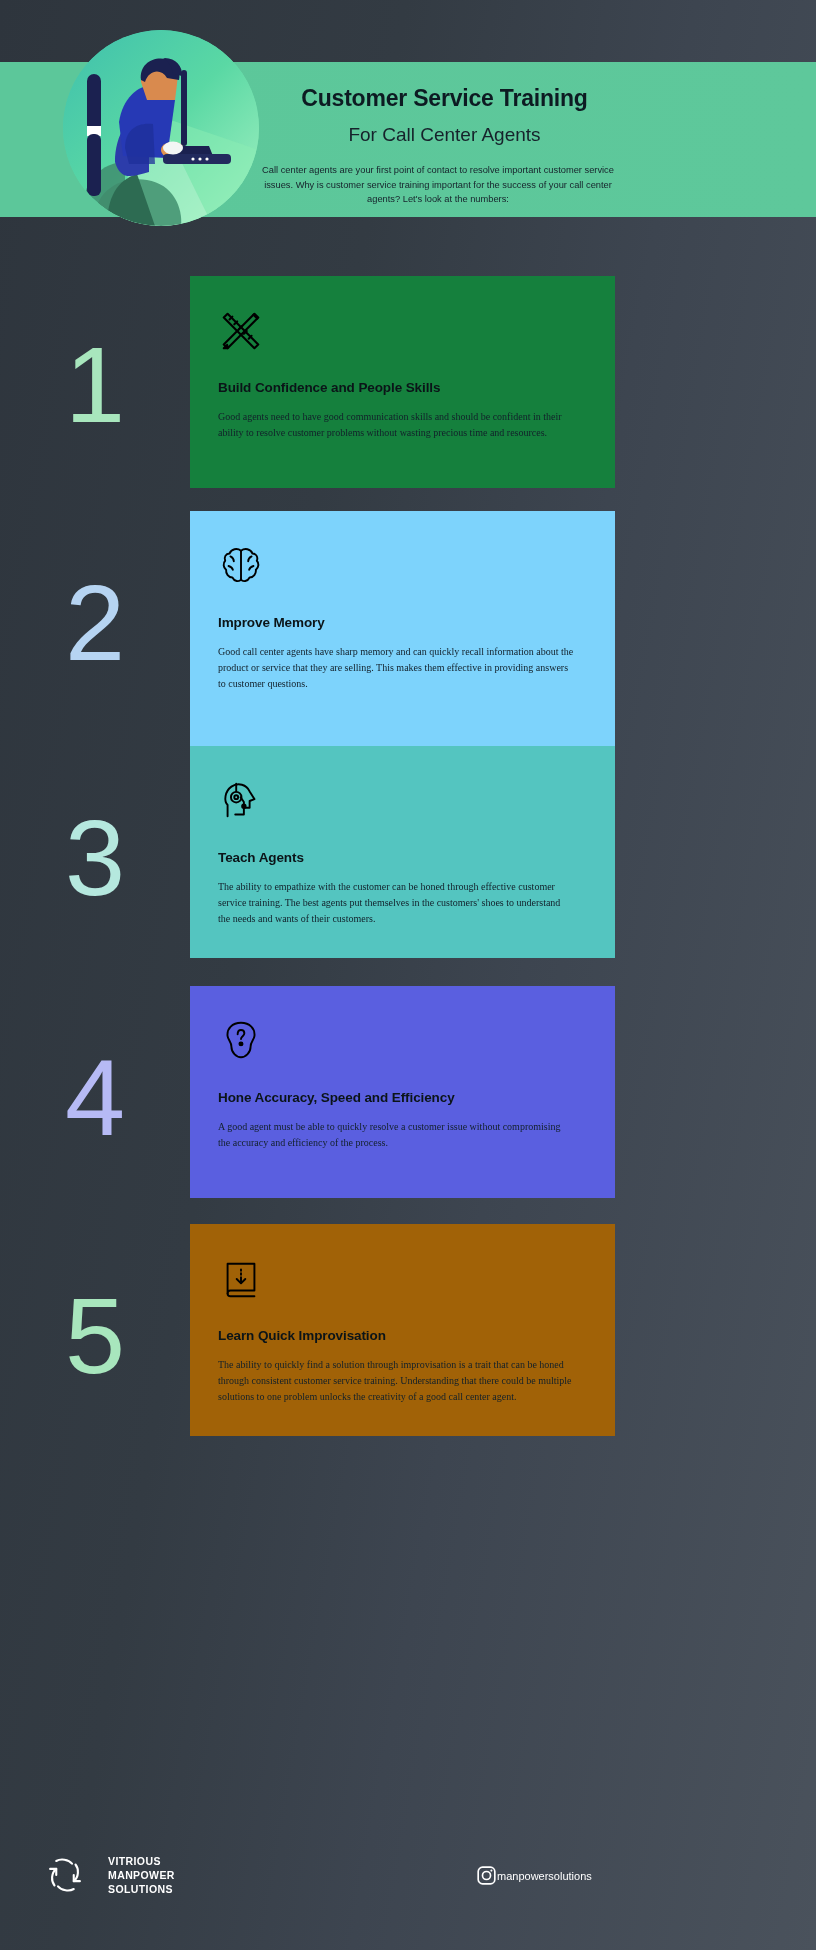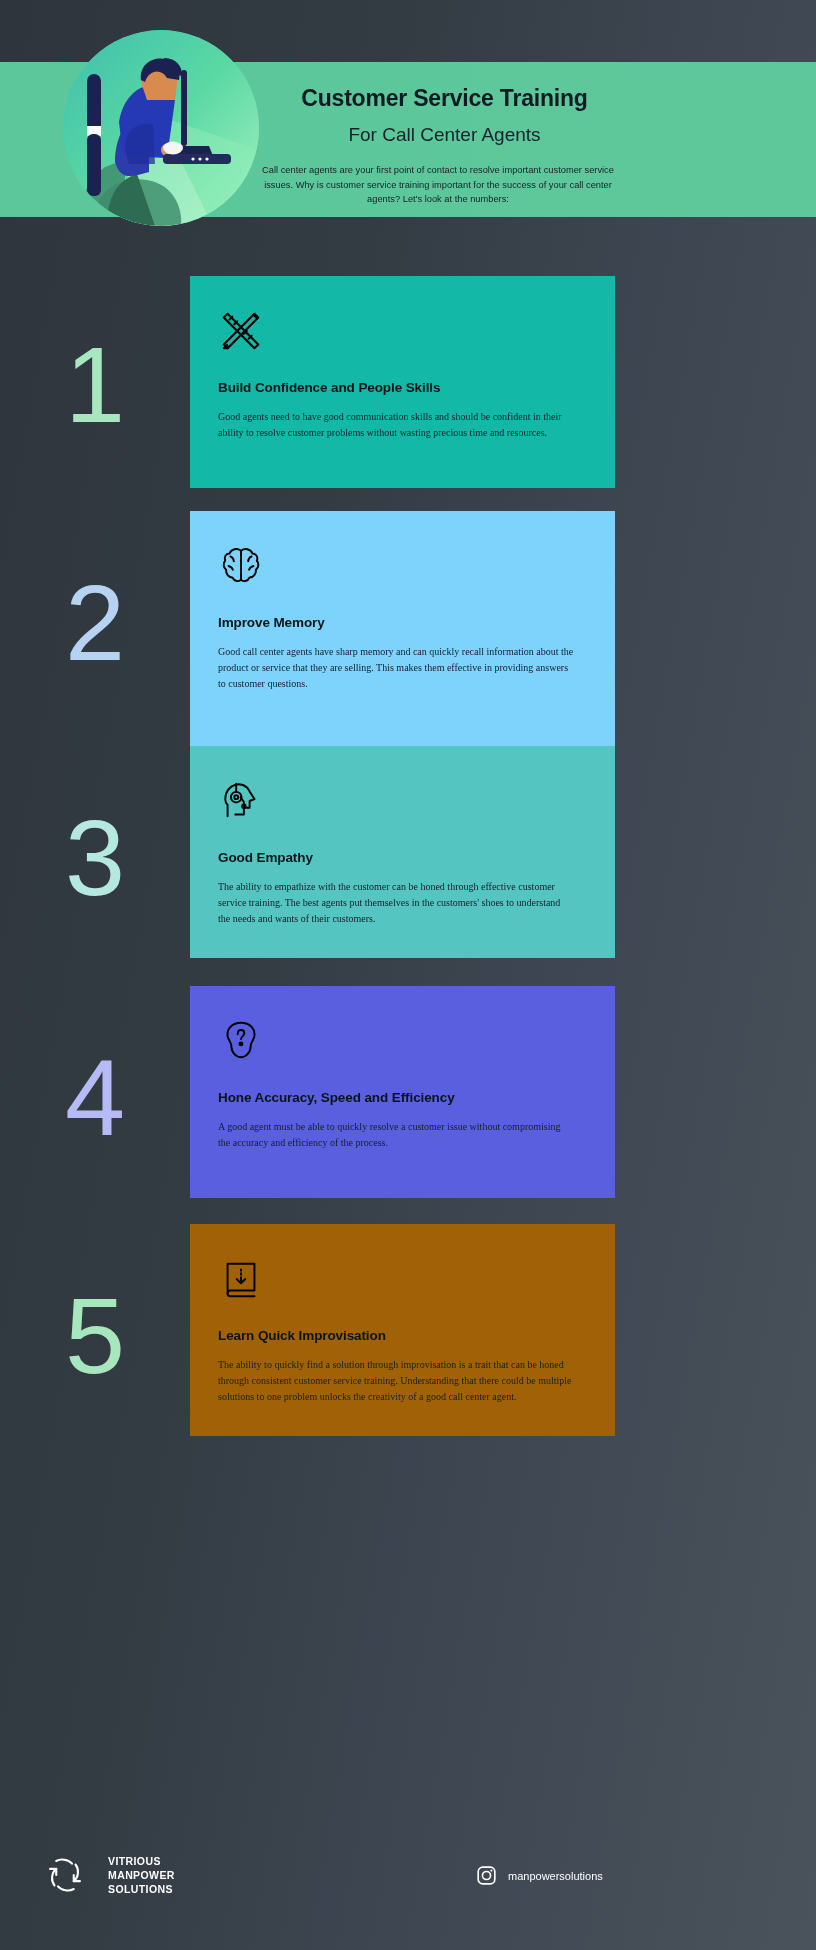--- a/index.html
+++ b/index.html
@@ -57,21 +57,21 @@
     font-size:10px; line-height:1.62; color:#12202a; width:356px;font-family:Liberation Serif, serif;
   }
 
   
   .footer{ position:absolute; left:0; bottom:0; width:816px; height:130px; }
   .brand{ position:absolute; left:44px; top:34px; display:flex; align-items:center; gap:22px; }
   .brand-logo{ width:42px; height:42px; }
   .brand-name{
     color:#ffffff; font-size:10.5px; font-weight:bold; line-height:1.35; letter-spacing:0.4px;
   }
-  .social{ position:absolute; left:476px; top:45px; display:flex; align-items:center; gap:11px; }
+  .social{ position:absolute; left:476px; top:45px; display:flex; align-items:center; }
   .ig-icon{ width:21px; height:21px; }
   .social-handle{ color:#ffffff; font-size:11px; }
 </style>
 </head>
 <body>
 
 <div class="header-band"></div>
 
 <div class="hero-illus">
   <svg viewBox="0 0 196 196" xmlns="http://www.w3.org/2000/svg">
@@ -115,21 +115,21 @@
 </div>
 
 <div class="header-text">
   <div class="h-title">Customer Service Training</div>
   <div class="h-sub">For Call Center Agents</div>
   <div class="h-body">Call center agents are your first point of contact to resolve important customer service issues. Why is customer service training important for the success of your call center agents? Let's look at the numbers:</div>
 </div>
 
 <div class="card-wrap" style="top:276px;height:212px;">
   <div class="big-num" style="top:55px;color:#a8e6bd;">1</div>
-  <div class="card" style="top:0;height:212px;background:#14b8a6;">
+  <div class="card" style="top:0;height:212px;background:#15803d;">
     <div class="icon">
       <svg width="46" height="46" viewBox="0 0 48 48" fill="none" stroke="#000" stroke-width="2.2" stroke-linecap="round" stroke-linejoin="round">
         <path d="M6 10 L10 6 L42 38 L38 42 Z"></path>
         <path d="M12 12 L15 9"></path>
           <path d="M17 17 L20 14"></path>
           <path d="M22 22 L25 19"></path>
         <path d="M27 27 L30 24"></path>
           <path d="M32 32 L35 29"></path>
         <path d="M42 10 L38 6 L6 38 L10 42 Z"></path>
         <path d="M9.5 38.5 L6 42 L10 42 Z" fill="#000"></path>
@@ -166,21 +166,21 @@
     <div class="icon">
       <svg width="46" height="46" viewBox="0 0 48 48" fill="none" stroke="#000" stroke-width="2" stroke-linecap="round" stroke-linejoin="round">
         <path d="M10 40 L10 28 C6 24 7 14 14 9 C21 4 30 7 33 14 L38 22 L33 24 L33 31 L27 31 L27 38 L18 38"></path>
         <circle cx="19" cy="20" r="5.5"></circle>
         <circle cx="19" cy="20" r="2"></circle>
         <path d="M19 6 L19 14"></path>
         <path d="M23.5 20 L27 25 L27 28"></path>
         <circle cx="27" cy="29.5" r="1.8" fill="#000"></circle>
       </svg>
     </div>
-    <h3>Good Empathy</h3>
+    <h3>Teach Agents</h3>
     <p>The ability to empathize with the customer can be honed through effective customer service training. The best agents put themselves in the customers' shoes to understand the needs and wants of their customers.</p>
   </div>
 </div>
 
 <div class="card-wrap" style="top:986px;height:212px;">
   <div class="big-num" style="top:58px;color:#b6baf5;">4</div>
   <div class="card" style="top:0;height:212px;background:#5a5fe0;">
     <div class="icon">
       <svg width="46" height="46" viewBox="0 0 48 48" fill="none" stroke="#000" stroke-width="2" stroke-linecap="round" stroke-linejoin="round">
         <path d="M24 5 C33 5 39 11 38 19 C37.5 23 34 25 34 30 C34 36 29 41 24 41 C19 41 14 36 14 30 C14 25 10.5 23 10 19 C9 11 15 5 24 5 Z"></path>

